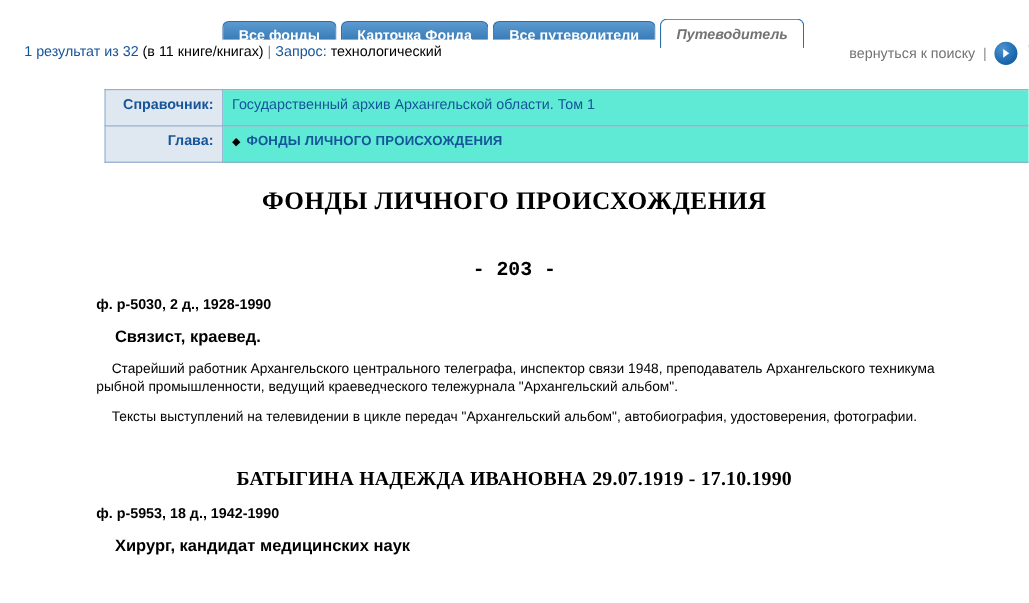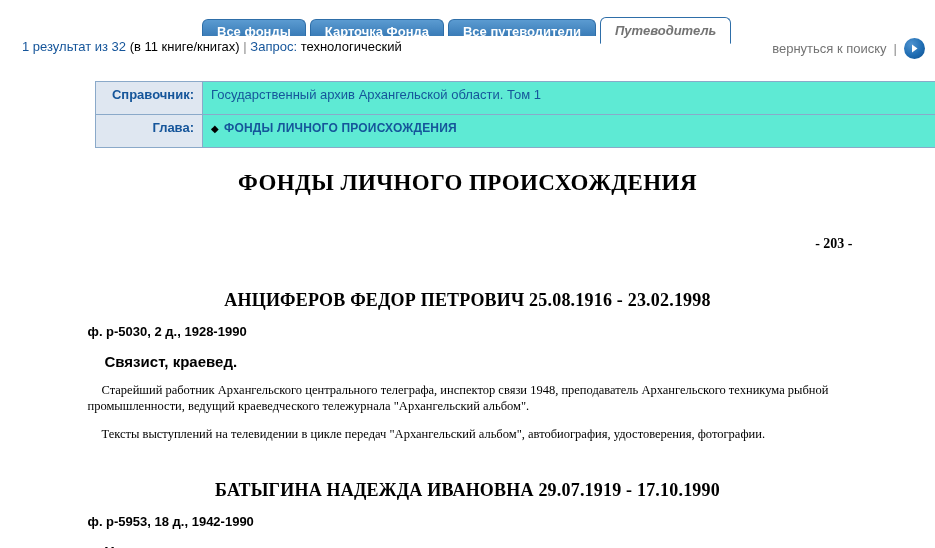--- a/index.html
+++ b/index.html
@@ -167,23 +167,23 @@
   }
   .doc-title {
     text-align: center;
     font-family: "Liberation Serif", serif;
     font-size: 23px;
     font-weight: bold;
     letter-spacing: 0.4px;
     margin: 22px 0 0 0;
   }
   .page-num {
-    text-align: right;
-    font-family: Liberation Serif, serif;
-    font-size: 14px;
+    text-align: center;
+    font-family: Liberation Mono, monospace;
+    font-size: 18px;
     font-weight: bold;
     margin: 40px 0 0 0;
   }
   .entry-title {
     text-align: center;
     font-family: "Liberation Serif", serif;
     font-size: 18px;
     font-weight: bold;
     margin: 38px 0 0 0;
     letter-spacing: 0.2px;
@@ -194,21 +194,21 @@
     font-weight: bold;
     margin: 13px 0 0 5px;
   }
   .entry-role {
     font-family: "Liberation Sans", sans-serif;
     font-size: 15px;
     font-weight: bold;
     margin: 14px 0 0 22px;
   }
   .entry-para {
-    font-family: Liberation Serif, serif;
+    font-family: Liberation Sans, sans-serif;
     font-size: 12.5px;
     line-height: 16px;
     margin: 12px 0 0 5px;
     text-align: left;
   }
   .entry-para.indent { text-indent: 14px; }
   .entry-block { margin-bottom: 2px; }
 </style>
 </head>
 <body>
@@ -259,21 +259,20 @@
     </table>
 </div>
 
 <div class="doc">
 
   <div class="doc-title">ФОНДЫ ЛИЧНОГО ПРОИСХОЖДЕНИЯ</div>
 
   <div class="page-num">- 203 -</div>
 
   <div class="entry-block">
-    <div class="entry-title">АНЦИФЕРОВ ФЕДОР ПЕТРОВИЧ 25.08.1916 - 23.02.1998</div>
     <div class="entry-fund">ф. р-5030, 2 д., 1928-1990</div>
     <div class="entry-role">Связист, краевед.</div>
     <div class="entry-para indent">Старейший работник Архангельского центрального телеграфа, инспектор связи 1948, преподаватель Архангельского техникума рыбной промышленности, ведущий краеведческого тележурнала "Архангельский альбом".</div>
     <div class="entry-para indent">Тексты выступлений на телевидении в цикле передач "Архангельский альбом", автобиография, удостоверения, фотографии.</div>
   </div>
 
   <div class="entry-block">
     <div class="entry-title">БАТЫГИНА НАДЕЖДА ИВАНОВНА 29.07.1919 - 17.10.1990</div>
     <div class="entry-fund">ф. р-5953, 18 д., 1942-1990</div>
     <div class="entry-role">Хирург, кандидат медицинских наук</div>

